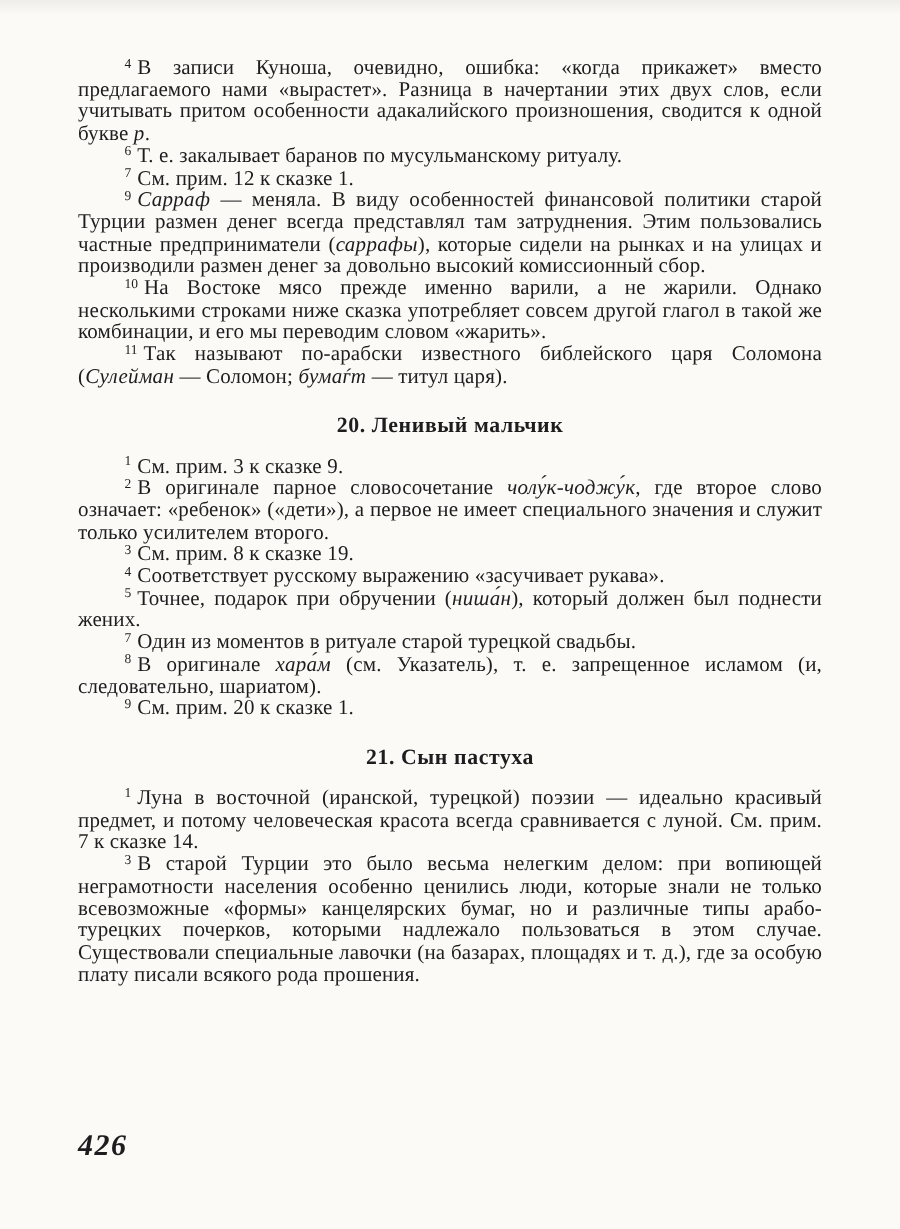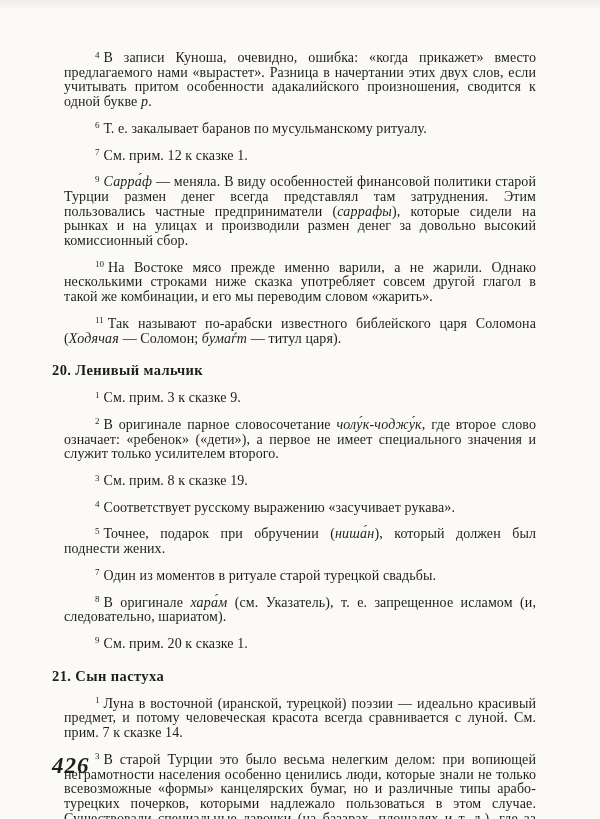--- a/index.html
+++ b/index.html
@@ -27,21 +27,21 @@
     background: linear-gradient(180deg, rgba(120,120,118,0.10), rgba(120,120,118,0));
     pointer-events: none;
   }
   .text-block {
     position: absolute;
     left: 52px;
     top: 39px;
     width: 496px;
   }
   .note {
-    margin: 12px;
+    margin: 0;
     font-size: 14px;
     line-height: 14.7px;
     text-align: justify;
     text-indent: 31px;
     hyphens: auto;
     letter-spacing: 0.1px;
   }
   .note-num {
     font-size: 9px;
     line-height: 0;
@@ -49,49 +49,50 @@
     position: relative;
     top: -4.5px;
     margin-right: 4px;
     letter-spacing: 0;
   }
   .note i {
     letter-spacing: 0.2px;
   }
   .tale-heading {
     margin: 16px 0 13px 0;
+    text-align: center;
     font-size: 14.5px;
     font-weight: 700;
     letter-spacing: 0.4px;
     line-height: 16px;
   }
   section.notes-section { margin: 0; }
   .page-number {
     position: absolute;
     left: 52px;
     top: 753px;
     font-style: italic;
     font-weight: 600;
-    font-size: 23px;
+    font-size: 20px;
     letter-spacing: 1px;
   }
 </style>
 </head>
 <body>
 
 <div class="scan-edge-top"></div>
 
 <main class="text-block">
     <section class="notes-section">
       <p class="note"><sup class="note-num">4</sup>В записи Куноша, очевидно, ошибка: «когда прикажет» вместо предлагаемого нами «вырастет». Разница в начертании этих двух слов, если учитывать притом особенности адакалийского произношения, сводится к одной букве <i>р</i>.</p>
       <p class="note"><sup class="note-num">6</sup>Т. е. закалывает баранов по мусульманскому ритуалу.</p>
       <p class="note"><sup class="note-num">7</sup>См. прим. 12 к сказке 1.</p>
       <p class="note"><sup class="note-num">9</sup><i>Сарра́ф</i> — меняла. В виду особенностей финансовой политики старой Турции размен денег всегда представлял там затруднения. Этим пользовались частные предприниматели (<i>саррафы</i>), которые сидели на рынках и на улицах и производили размен денег за довольно высокий комиссионный сбор.</p>
       <p class="note"><sup class="note-num">10</sup>На Востоке мясо прежде именно варили, а не жарили. Однако несколькими строками ниже сказка употребляет совсем другой глагол в такой же комбинации, и его мы переводим словом «жарить».</p>
-      <p class="note"><sup class="note-num">11</sup>Так называют по-арабски известного библейского царя Соломона (<i>Ходячая</i> — Соломон; <i>бумаѓт</i> — титул царя).</p>
+      <p class="note"><sup class="note-num">11</sup>Так называют по-арабски известного библейского царя Соломона (<i>Сулейман</i> — Соломон; <i>бумаѓт</i> — титул царя).</p>
     </section>
     <section class="notes-section">
       <h2 class="tale-heading">20. Ленивый мальчик</h2>
       <p class="note"><sup class="note-num">1</sup>См. прим. 3 к сказке 9.</p>
       <p class="note"><sup class="note-num">2</sup>В оригинале парное словосочетание <i>чолу́к-чоджу́к</i>, где второе слово означает: «ребенок» («дети»), а первое не имеет специального значения и служит только усилителем второго.</p>
       <p class="note"><sup class="note-num">3</sup>См. прим. 8 к сказке 19.</p>
       <p class="note"><sup class="note-num">4</sup>Соответствует русскому выражению «засучивает рукава».</p>
       <p class="note"><sup class="note-num">5</sup>Точнее, подарок при обручении (<i>ниша́н</i>), который должен был поднести жених.</p>
       <p class="note"><sup class="note-num">7</sup>Один из моментов в ритуале старой турецкой свадьбы.</p>
       <p class="note"><sup class="note-num">8</sup>В оригинале <i>хара́м</i> (см. Указатель), т. е. запрещенное исламом (и, следовательно, шариатом).</p>

